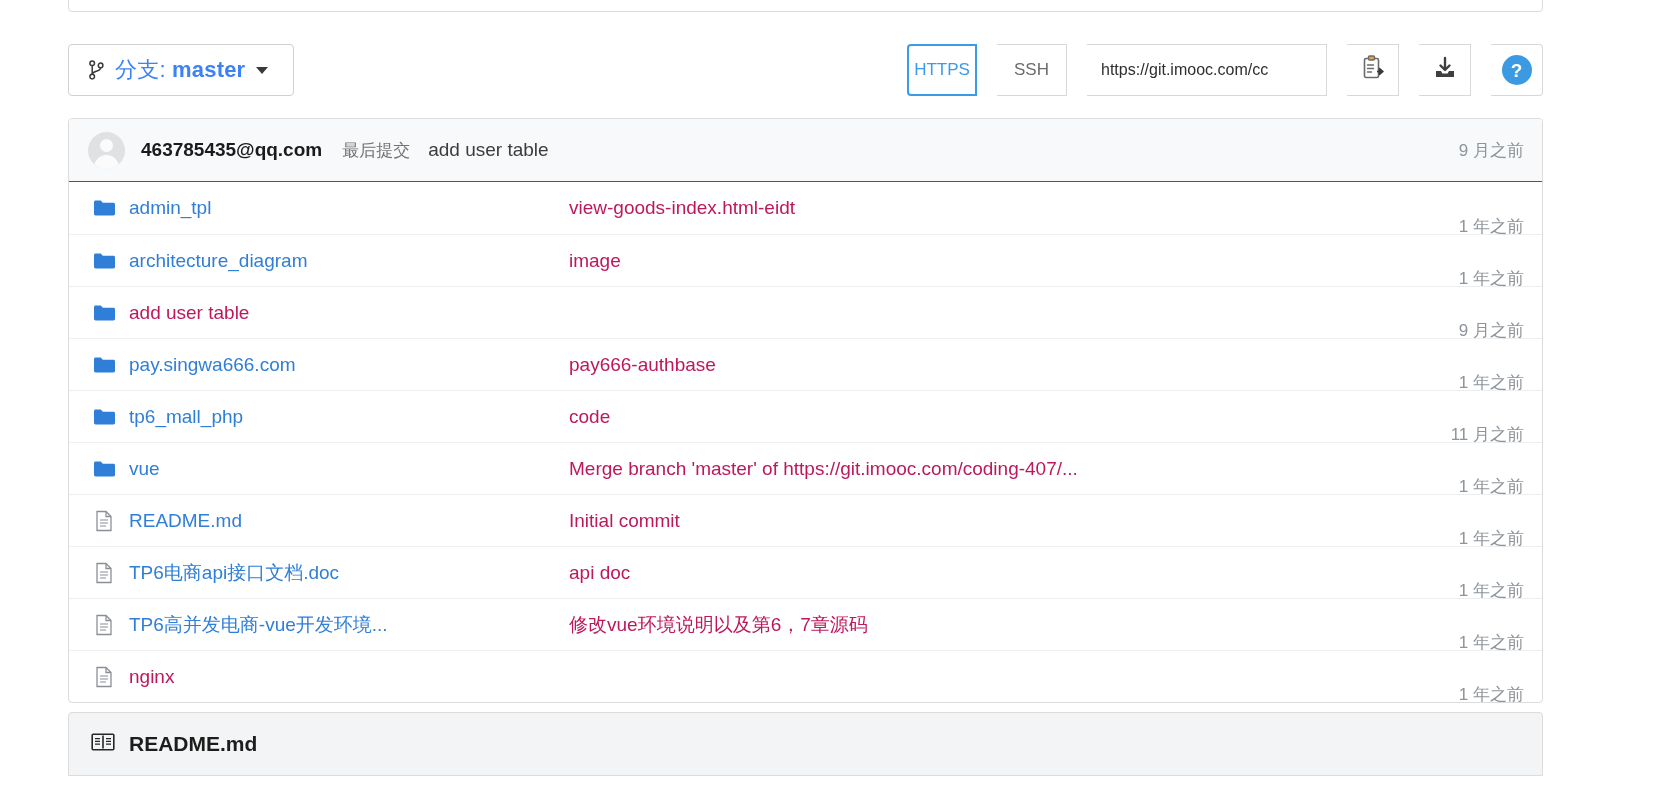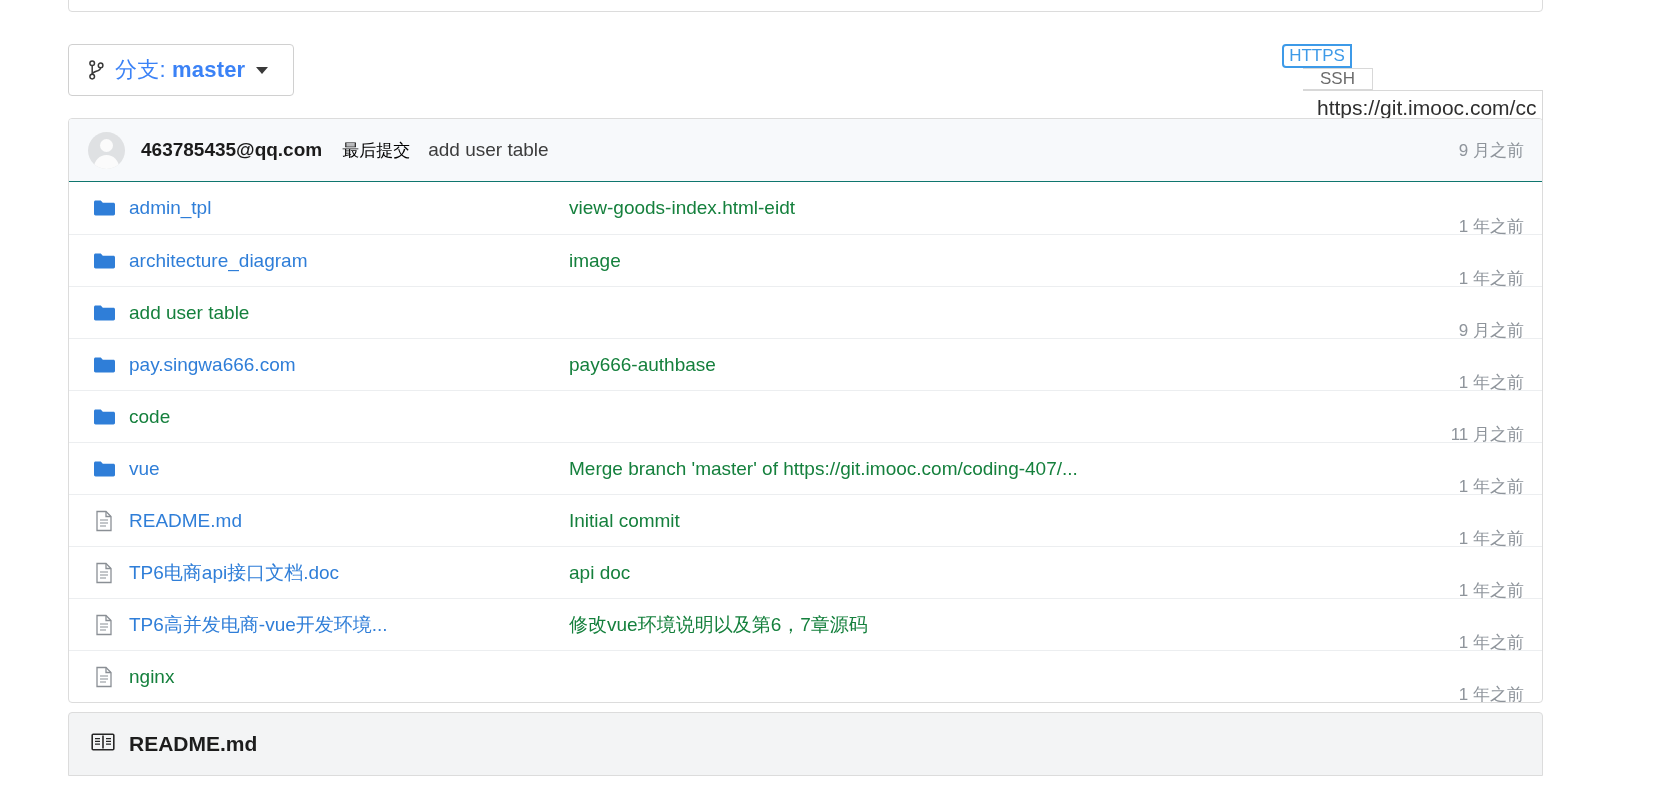--- a/index.html
+++ b/index.html
@@ -46,21 +46,21 @@
   .caret {
     width: 0; height: 0; margin-left: 11px;
     border-left: 6px solid transparent;
     border-right: 6px solid transparent;
     border-top: 7px solid #3a3a3a;
   }
 
   .clone-group {
     position: absolute; right: 0; top: 0;
     height: 52px;
-    display: flex; align-items: stretch; flex-direction: column;
+    display: flex; align-items: stretch;
   }
   .cg-cell {
     border: 1px solid #d8d8d8;
     border-left-width: 0;
     background: #fff;
     display: flex; align-items: center; justify-content: center;
     font-size: 17px;
     color: #6c6c6c;
     margin-left: 20px;
   }
@@ -68,21 +68,21 @@
   .cg-cell:last-child { border-radius: 0 4px 4px 0; }
   .cg-proto { width: 70px; cursor: pointer; }
   .cg-proto.active {
     border: 2px solid #3d9ae8;
     color: #3d9ae8;
     position: relative; z-index: 3;
     margin-left: -1px;
   }
   .cg-url {
     width: 240px; justify-content: flex-start;
-    padding: 17px 14px; color: #2f2f2f; font-size: 21px;
+    padding: 17px 14px; color: #2f2f2f; font-size: 16px;
     cursor: text; overflow: hidden; white-space: nowrap;
   }
   .cg-btn { width: 52px; cursor: pointer; }
   .help-dot {
     width: 30px; height: 30px; border-radius: 50%;
     background: #3b9ae1; color: #fff;
     font-size: 19px; font-weight: 700;
     display: flex; align-items: center; justify-content: center;
     line-height: 1;
   }
@@ -113,21 +113,21 @@
     content: ""; position: absolute;
     width: 13px; height: 13px; border-radius: 50%;
     background: #fbfbfb; left: 12px; top: 7px;
   }
   .avatar::after {
     content: ""; position: absolute;
     width: 25px; height: 16px; border-radius: 13px 13px 0 0;
     background: #fbfbfb; left: 6px; top: 23px;
   }
   .commit-author { font-size: 19px; font-weight: 700; color: #1b1b1b; }
-  .commit-tag { font-size: 17px; color: #000000; margin-left: 20px; }
+  .commit-tag { font-size: 17px; color: #737373; margin-left: 20px; }
   .commit-msg { font-size: 19px; color: #3c3c3c; margin-left: 18px; }
   .commit-time {
     margin-left: auto; font-size: 17px; color: #8e949b; white-space: nowrap;
   }
 
   .frow {
     display: flex; align-items: center;
     height: 52px;
     border-top: 1px solid #eceef0;
     padding: 0 18px 0 24px;
@@ -135,21 +135,21 @@
   .frow:first-of-type { border-top: none; }
   .fic { width: 22px; flex: none; display: flex; align-items: center; justify-content: center; margin-right: 14px; }
   .fname {
     width: 440px; flex: none;
     font-size: 19px; color: #2f7ed8;
     white-space: nowrap; overflow: hidden; text-overflow: clip;
     cursor: pointer;
   }
   .fname.dir { color: #2f7ed8; }
   .fmsg {
-    flex: 1; font-size: 19px; color: #15803d;
+    flex: 1; font-size: 19px; color: #be185d;
     white-space: nowrap; overflow: hidden;
     padding-right: 20px;
   }
   .ftime { font-size: 17px; color: #8e949b; white-space: nowrap; flex: none; margin-top: 36px; }
 
   
   .readme-panel {
     position: absolute;
     left: 68px; top: 712px;
     width: 1475px;
@@ -273,20 +273,21 @@
         <span class="fmsg">pay666-authbase</span>
         <span class="ftime">1 年之前</span>
       </div>
 
       <div class="frow">
         <span class="fic">
           <svg viewBox="0 0 22 18" width="22" height="18">
               <path d="M1 3.2c0-.9.7-1.6 1.6-1.6h5.2l2 2.2h10.6c.9 0 1.6.7 1.6 1.6v9.4c0 .9-.7 1.6-1.6 1.6H2.6c-.9 0-1.6-.7-1.6-1.6z" fill="#2f7ed8"></path>
             </svg>
         </span>
+        <span class="fname dir">tp6_mall_php</span>
         <span class="fmsg">code</span>
         <span class="ftime">11 月之前</span>
       </div>
 
       <div class="frow">
         <span class="fic">
           <svg viewBox="0 0 22 18" width="22" height="18">
               <path d="M1 3.2c0-.9.7-1.6 1.6-1.6h5.2l2 2.2h10.6c.9 0 1.6.7 1.6 1.6v9.4c0 .9-.7 1.6-1.6 1.6H2.6c-.9 0-1.6-.7-1.6-1.6z" fill="#2f7ed8"></path>
             </svg>
         </span>

